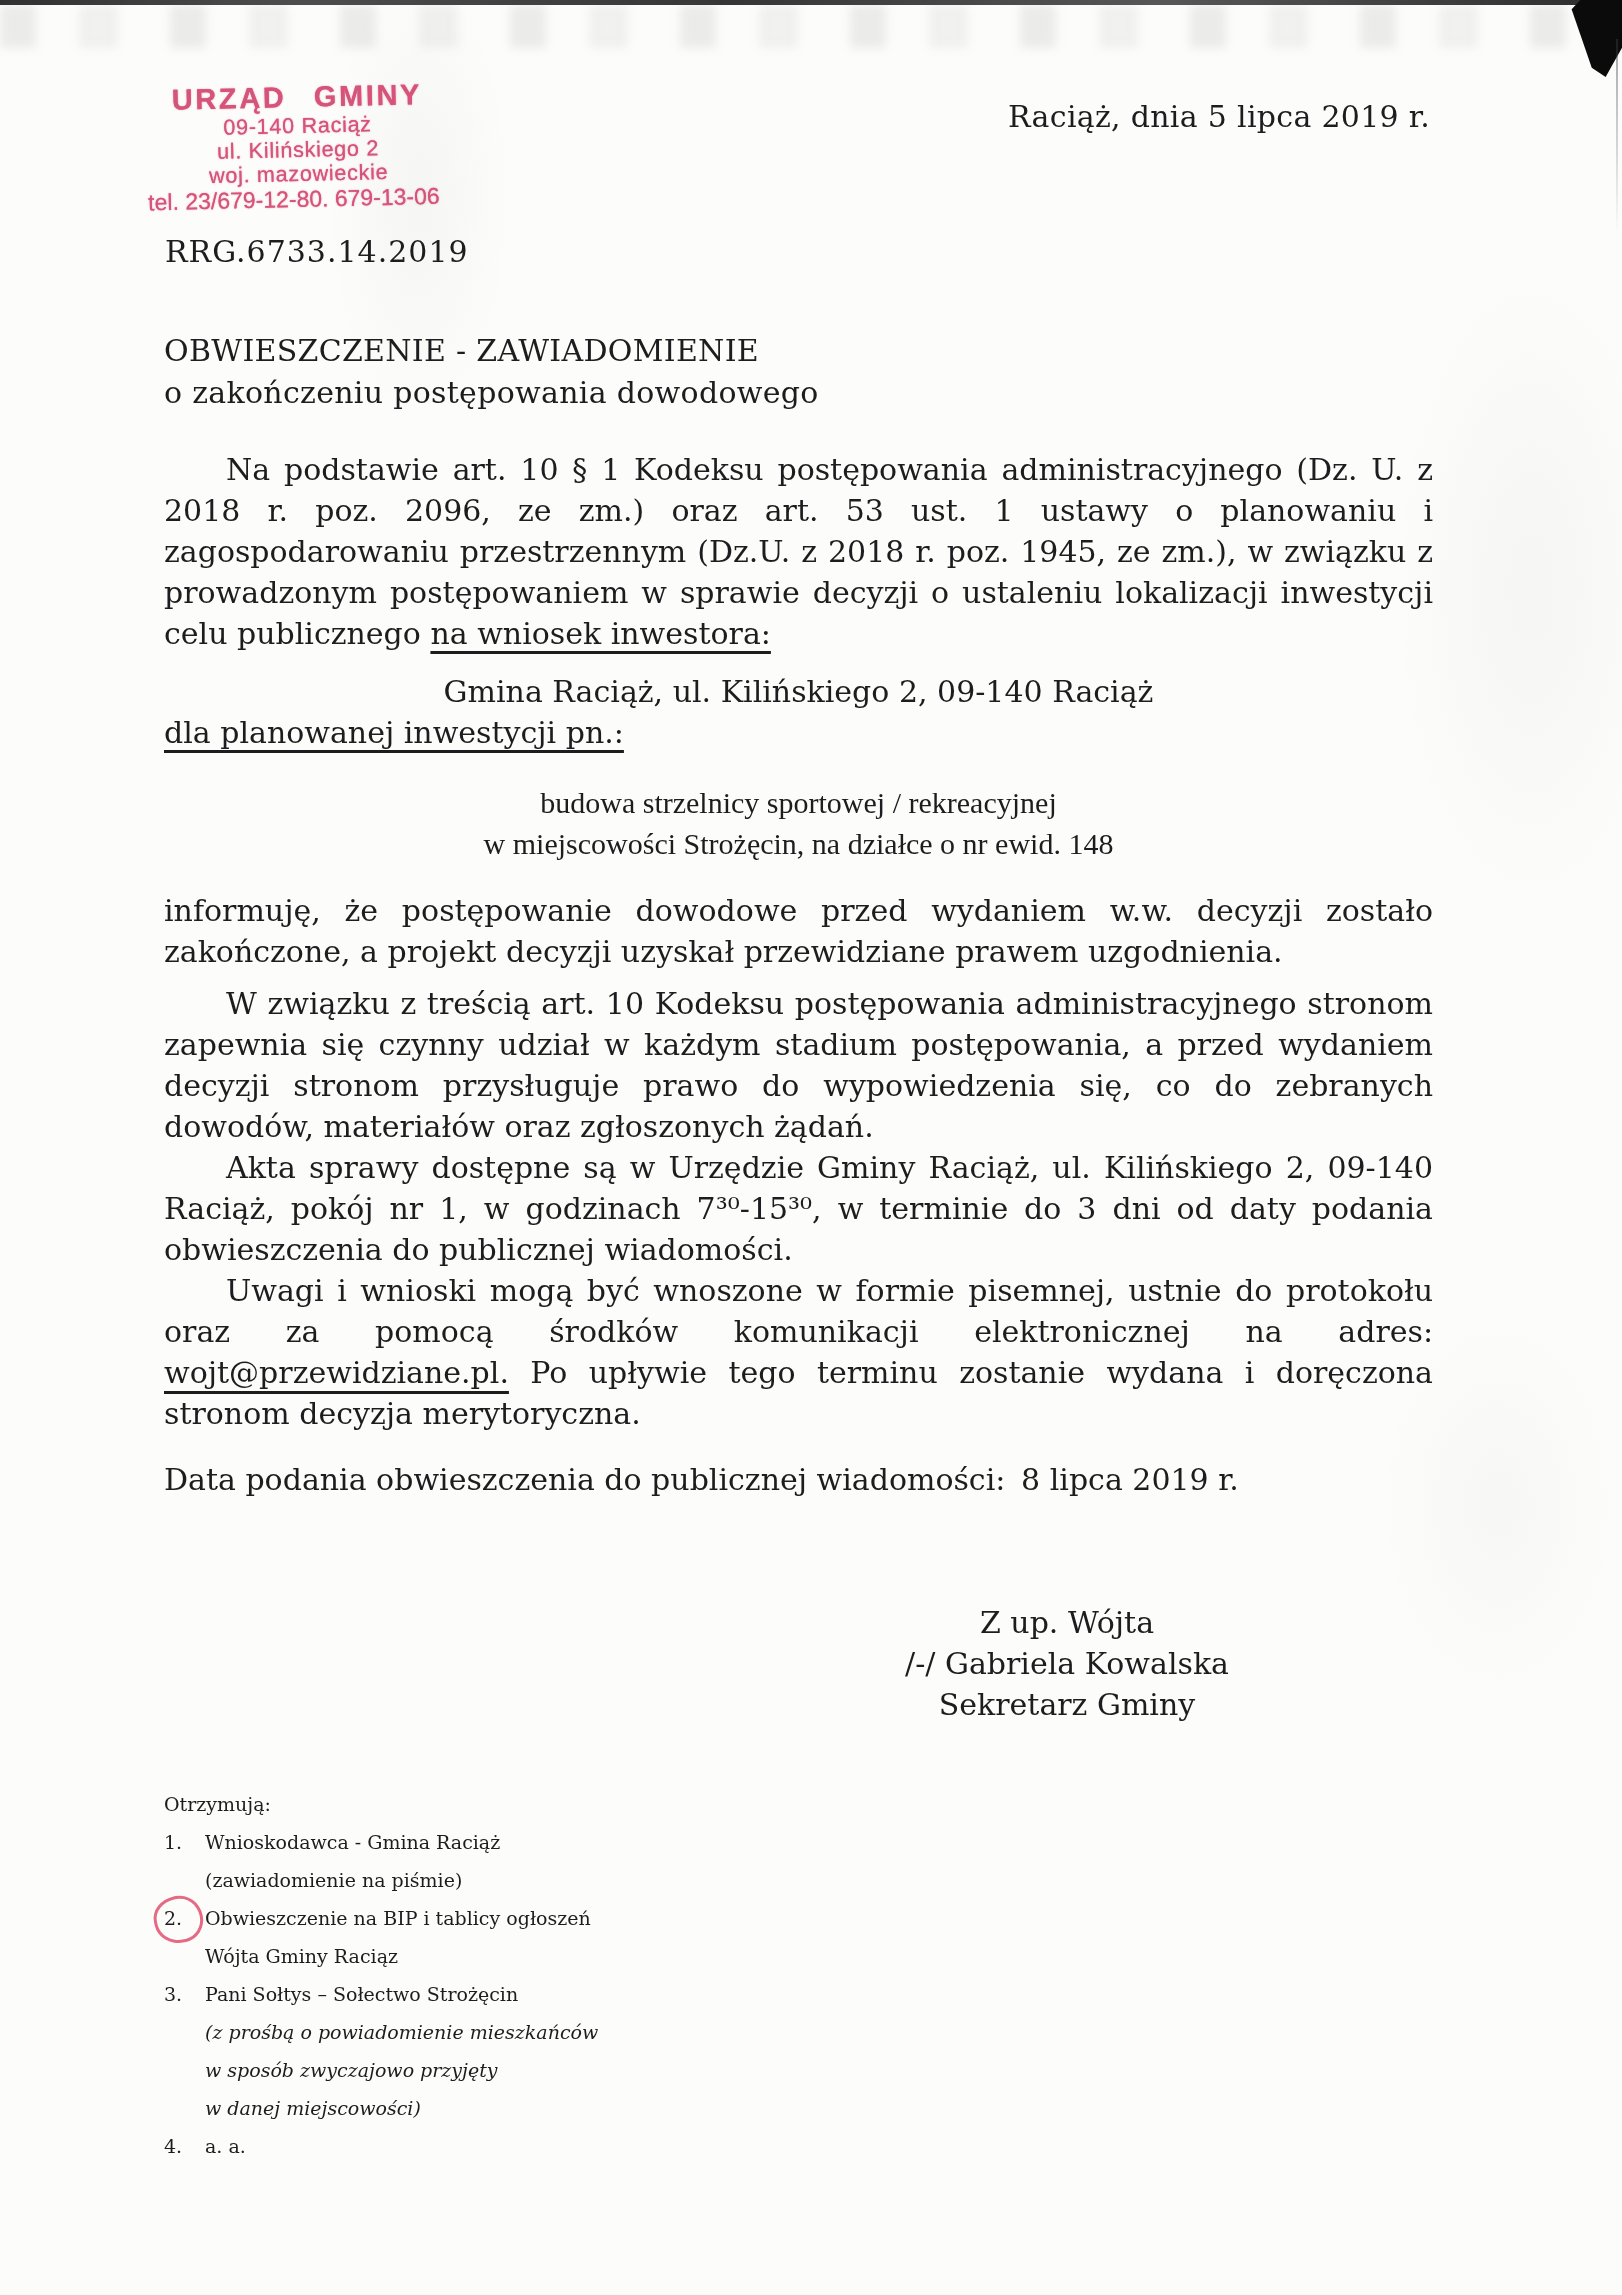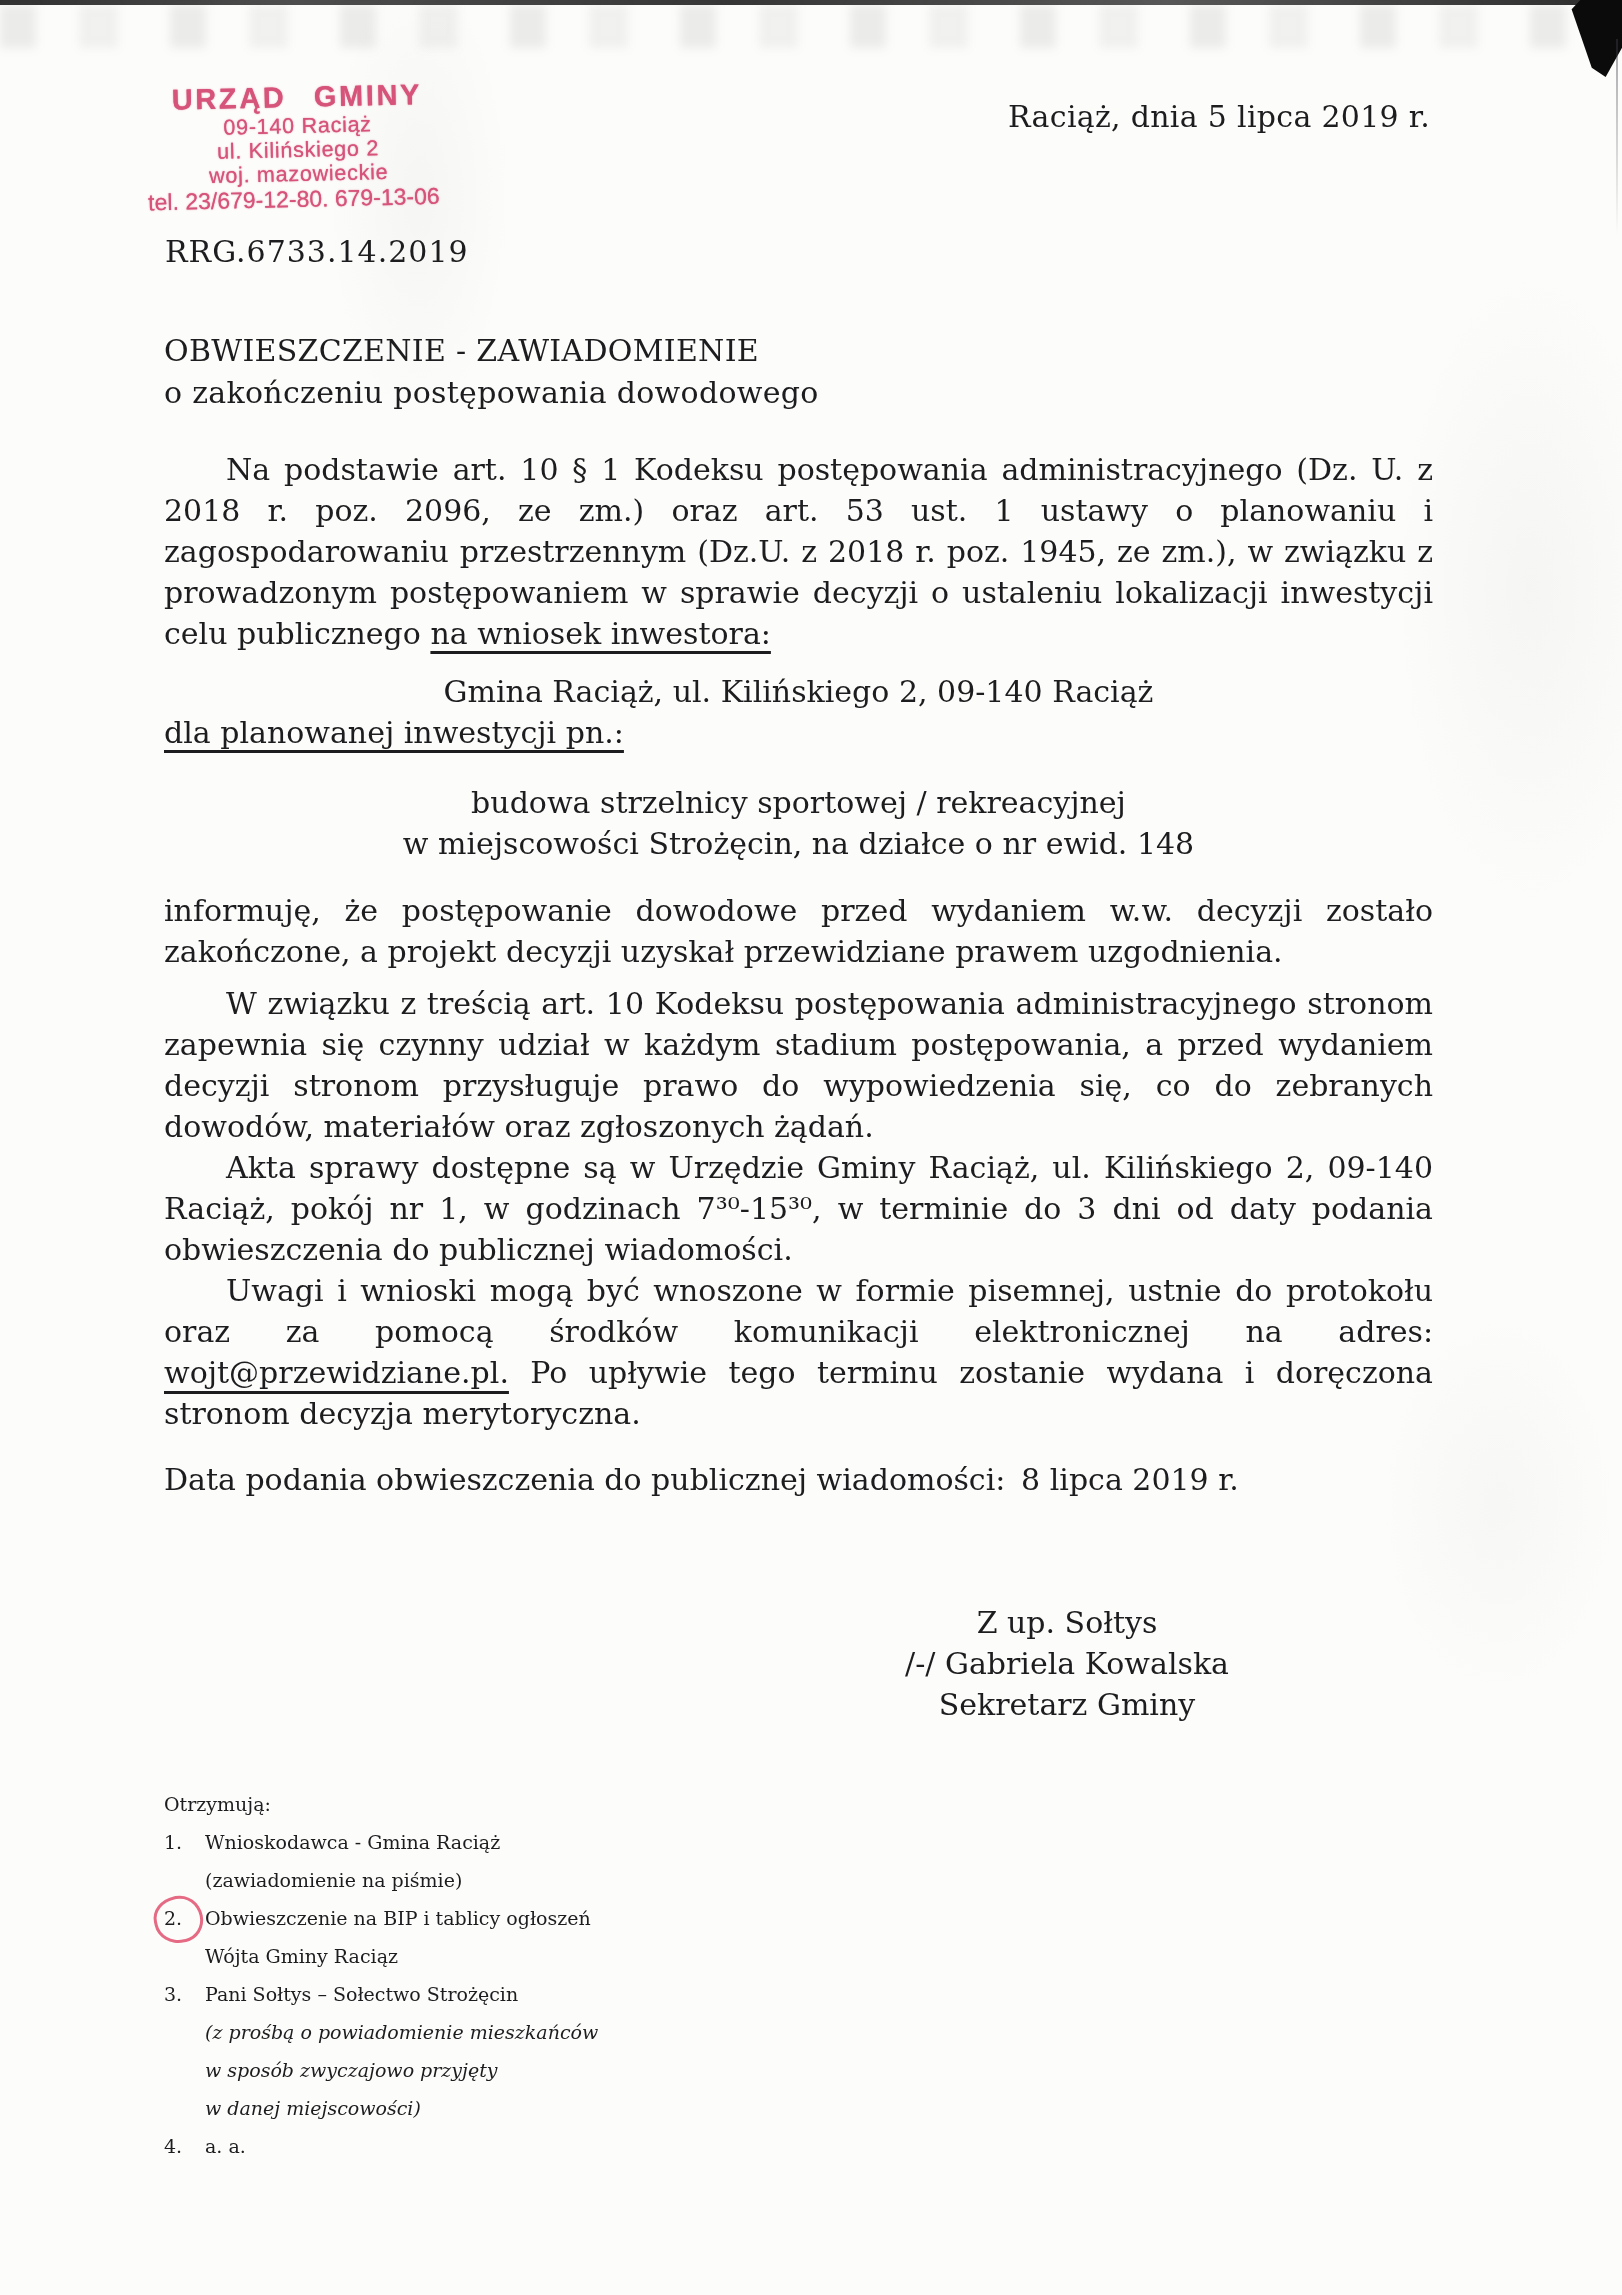--- a/index.html
+++ b/index.html
@@ -79,21 +79,21 @@
   .para { margin: 0; text-align: justify; }
   .indent { text-indent: 62px; }
   .p1 { margin-top: 35px; }
   .u-heavy {
     text-decoration: underline;
     text-decoration-thickness: 3.3px;
     text-underline-offset: 7.2px;
   }
   .investor-line { margin-top: 17px; text-align: center; }
   .investment-label { text-align: left; }
-  .investment-name { margin-top: 29px; text-align: center; }
+  .investment-name { margin-top: 29px; text-align: center; font-family: Liberation Serif, serif; }
   .p2 { margin-top: 26px; }
   .p3 { margin-top: 10.5px; }
   .email-underline {
     text-decoration: underline;
     text-decoration-thickness: 2.6px;
     text-underline-offset: 7.9px;
   }
   .publication-line { margin-top: 25px; text-align: left; }
   .publication-line .value { margin-left: 15.7px; }
 
@@ -162,21 +162,21 @@
 
     <p class="para indent p3">W związku z treścią art. 10 Kodeksu postępowania administracyjnego stronom zapewnia się czynny udział w każdym stadium postępowania, a przed wydaniem decyzji stronom przysługuje prawo do wypowiedzenia się, co do zebranych dowodów, materiałów oraz zgłoszonych żądań.</p>
 
     <p class="para indent">Akta sprawy dostępne są w Urzędzie Gminy Raciąż, ul. Kilińskiego 2, 09-140 Raciąż, pokój nr 1, w godzinach 7³⁰-15³⁰, w terminie do 3 dni od daty podania obwieszczenia do publicznej wiadomości.</p>
 
     <p class="para indent"><span>Uwagi i wnioski mogą być wnoszone w formie pisemnej, ustnie do protokołu oraz za pomocą środków komunikacji elektronicznej na adres: </span><span class="email-underline">wojt@przewidziane.pl.</span><span> Po upływie tego terminu zostanie wydana i doręczona stronom decyzja merytoryczna.</span></p>
 
     <div class="publication-line"><span>Data podania obwieszczenia do publicznej wiadomości:</span><span class="value">8 lipca 2019 r.</span></div>
 
     <div class="signature-block">
-      <div>Z up. Sołtys</div>
+      <div>Z up. Wójta</div>
       <div>/-/ Gabriela Kowalska</div>
       <div>Sekretarz Gminy</div>
     </div>
 
     <div class="recipients">
       <div class="recipients-header">Otrzymują:</div>
 
       <div class="recipient">
         <div class="rnum">1.</div>
         <div class="rtext">

